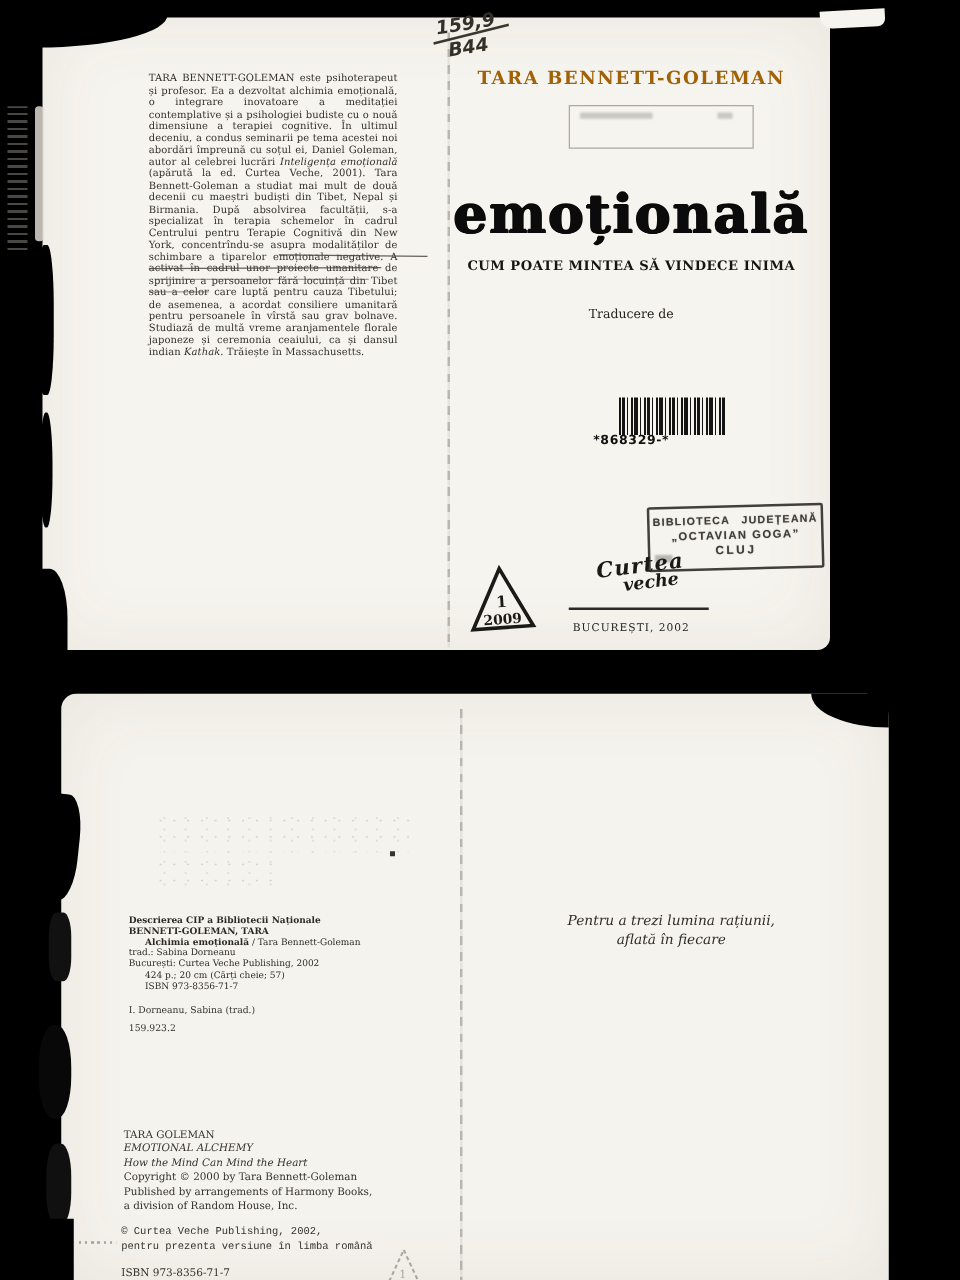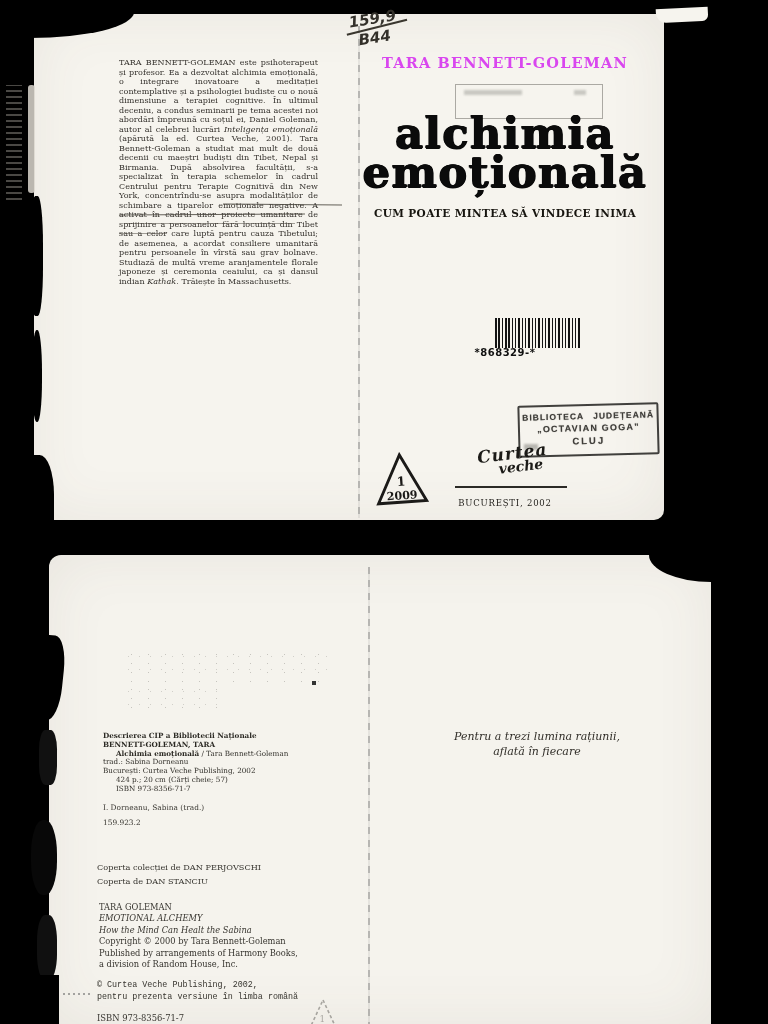--- a/index.html
+++ b/index.html
@@ -31,21 +31,21 @@
   .penline{position:absolute;height:1.3px;background:#4a463e;opacity:.85;}
   
   .callnum{position:absolute;left:350px;top:10px;transform:rotate(-9deg);
     font-family:"DejaVu Sans","Liberation Sans",sans-serif;font-style:italic;font-weight:600;
     font-size:15px;color:#33302a;line-height:16px;}
   .callnum-rule{width:62px;height:2px;background:#3a372f;transform:rotate(-5deg);margin:0 0 1px -4px;}
   .callnum .l2{margin-left:7px;}
   
   .rp{position:absolute;left:352px;top:0;width:306px;height:545px;text-align:center;}
   .rp>*{position:absolute;left:0;width:100%;}
-  .author{top:54px;font-size:14.5px;letter-spacing:1.2px;font-weight:600;color:#d946ef;}
+  .author{top:54px;font-size:14.5px;letter-spacing:1.2px;font-weight:600;color:#a16207;}
   .fadedstamp{left:103px;top:84px;width:146px;height:33px;border:1.5px solid rgba(80,78,72,.45);}
   .fadedstamp .m1{position:absolute;left:8px;top:5px;width:58px;height:5px;background:rgba(100,98,92,.3);filter:blur(1px);}
   .fadedstamp .m2{position:absolute;left:118px;top:5px;width:12px;height:5px;background:rgba(100,98,92,.3);filter:blur(1px);}
   .title1,.title2{font-weight:700;color:#0b0b0b;letter-spacing:1.5px;
     text-shadow:.8px 0 #0b0b0b,-.8px 0 #0b0b0b,0 .6px #0b0b0b,0 -.4px #0b0b0b;}
   .title1{top:112px;font-size:43px;line-height:42px;}
   .title2{top:151px;font-size:43px;line-height:42px;}
   .subtitle{top:207px;font-size:10.5px;font-weight:700;letter-spacing:.4px;color:#17150f;}
   .trad1{top:246px;font-size:10px;color:#262420;}
   .trad2{top:259px;font-size:10.5px;letter-spacing:.6px;color:#201e19;}
@@ -114,23 +114,23 @@
       <div class="callnum-rule"></div>
       <div class="l2">B44</div>
     </div>
 
     <div class="rp">
       <div class="author">TARA BENNETT-GOLEMAN</div>
       <div class="fadedstamp">
         <span class="m1"></span>
         <span class="m2"></span>
       </div>
-      <div class="title1">alchimia</div>
       <div class="title2">emoțională</div>
       <div class="subtitle">CUM POATE MINTEA SĂ VINDECE INIMA</div>
+      <div class="trad1">Traducere de</div>
       <div class="barcode"></div>
       <div class="bcnum">*868329-*</div>
       <div class="libstamp">
         <div class="s1">BIBLIOTECA JUDEȚEANĂ</div>
         <div class="s2">„OCTAVIAN GOGA”</div>
         <div class="s3">CLUJ</div>
       </div>
       <div class="libsmudge"></div>
       <svg class="tri" style="position:absolute;" viewBox="0 0 56 56">
         <path d="M28 3 L53 52 L3 52 Z" fill="none" stroke="#1b1a18" stroke-width="3"></path>
@@ -164,29 +164,25 @@
       <div class="b">BENNETT-GOLEMAN, TARA</div>
       <div class="ind"><span class="b">Alchimia emoțională</span><span> / Tara Bennett-Goleman</span></div>
       <div>trad.: Sabina Dorneanu</div>
       <div>București: Curtea Veche Publishing, 2002</div>
       <div class="ind">424 p.; 20 cm (Cărți cheie; 57)</div>
       <div class="ind">ISBN 973-8356-71-7</div>
     </div>
     <div class="smalltxt" style="left:84px;top:258px;">I. Dorneanu, Sabina (trad.)</div>
     <div class="smalltxt" style="left:84px;top:273px;">159.923.2</div>
 
-    <div class="credits">
-      <div>Coperta colecției de DAN PERJOVSCHI</div>
-      <div>Coperta de DAN STANCIU</div>
-    </div>
 
     <div class="orig">
       <div>TARA GOLEMAN</div>
       <div class="it">EMOTIONAL ALCHEMY</div>
-      <div class="it">How the Mind Can Healt the Sabina</div>
+      <div class="it">How the Mind Can Mind the Heart</div>
       <div>Copyright © 2000 by Tara Bennett-Goleman</div>
       <div>Published by arrangements of Harmony Books,</div>
       <div>a division of Random House, Inc.</div>
     </div>
 
     <div class="dotsnoise"></div>
     <div class="rom">
       <div>© Curtea Veche Publishing, 2002,</div>
       <div>pentru prezenta versiune în limba română</div>
     </div>

